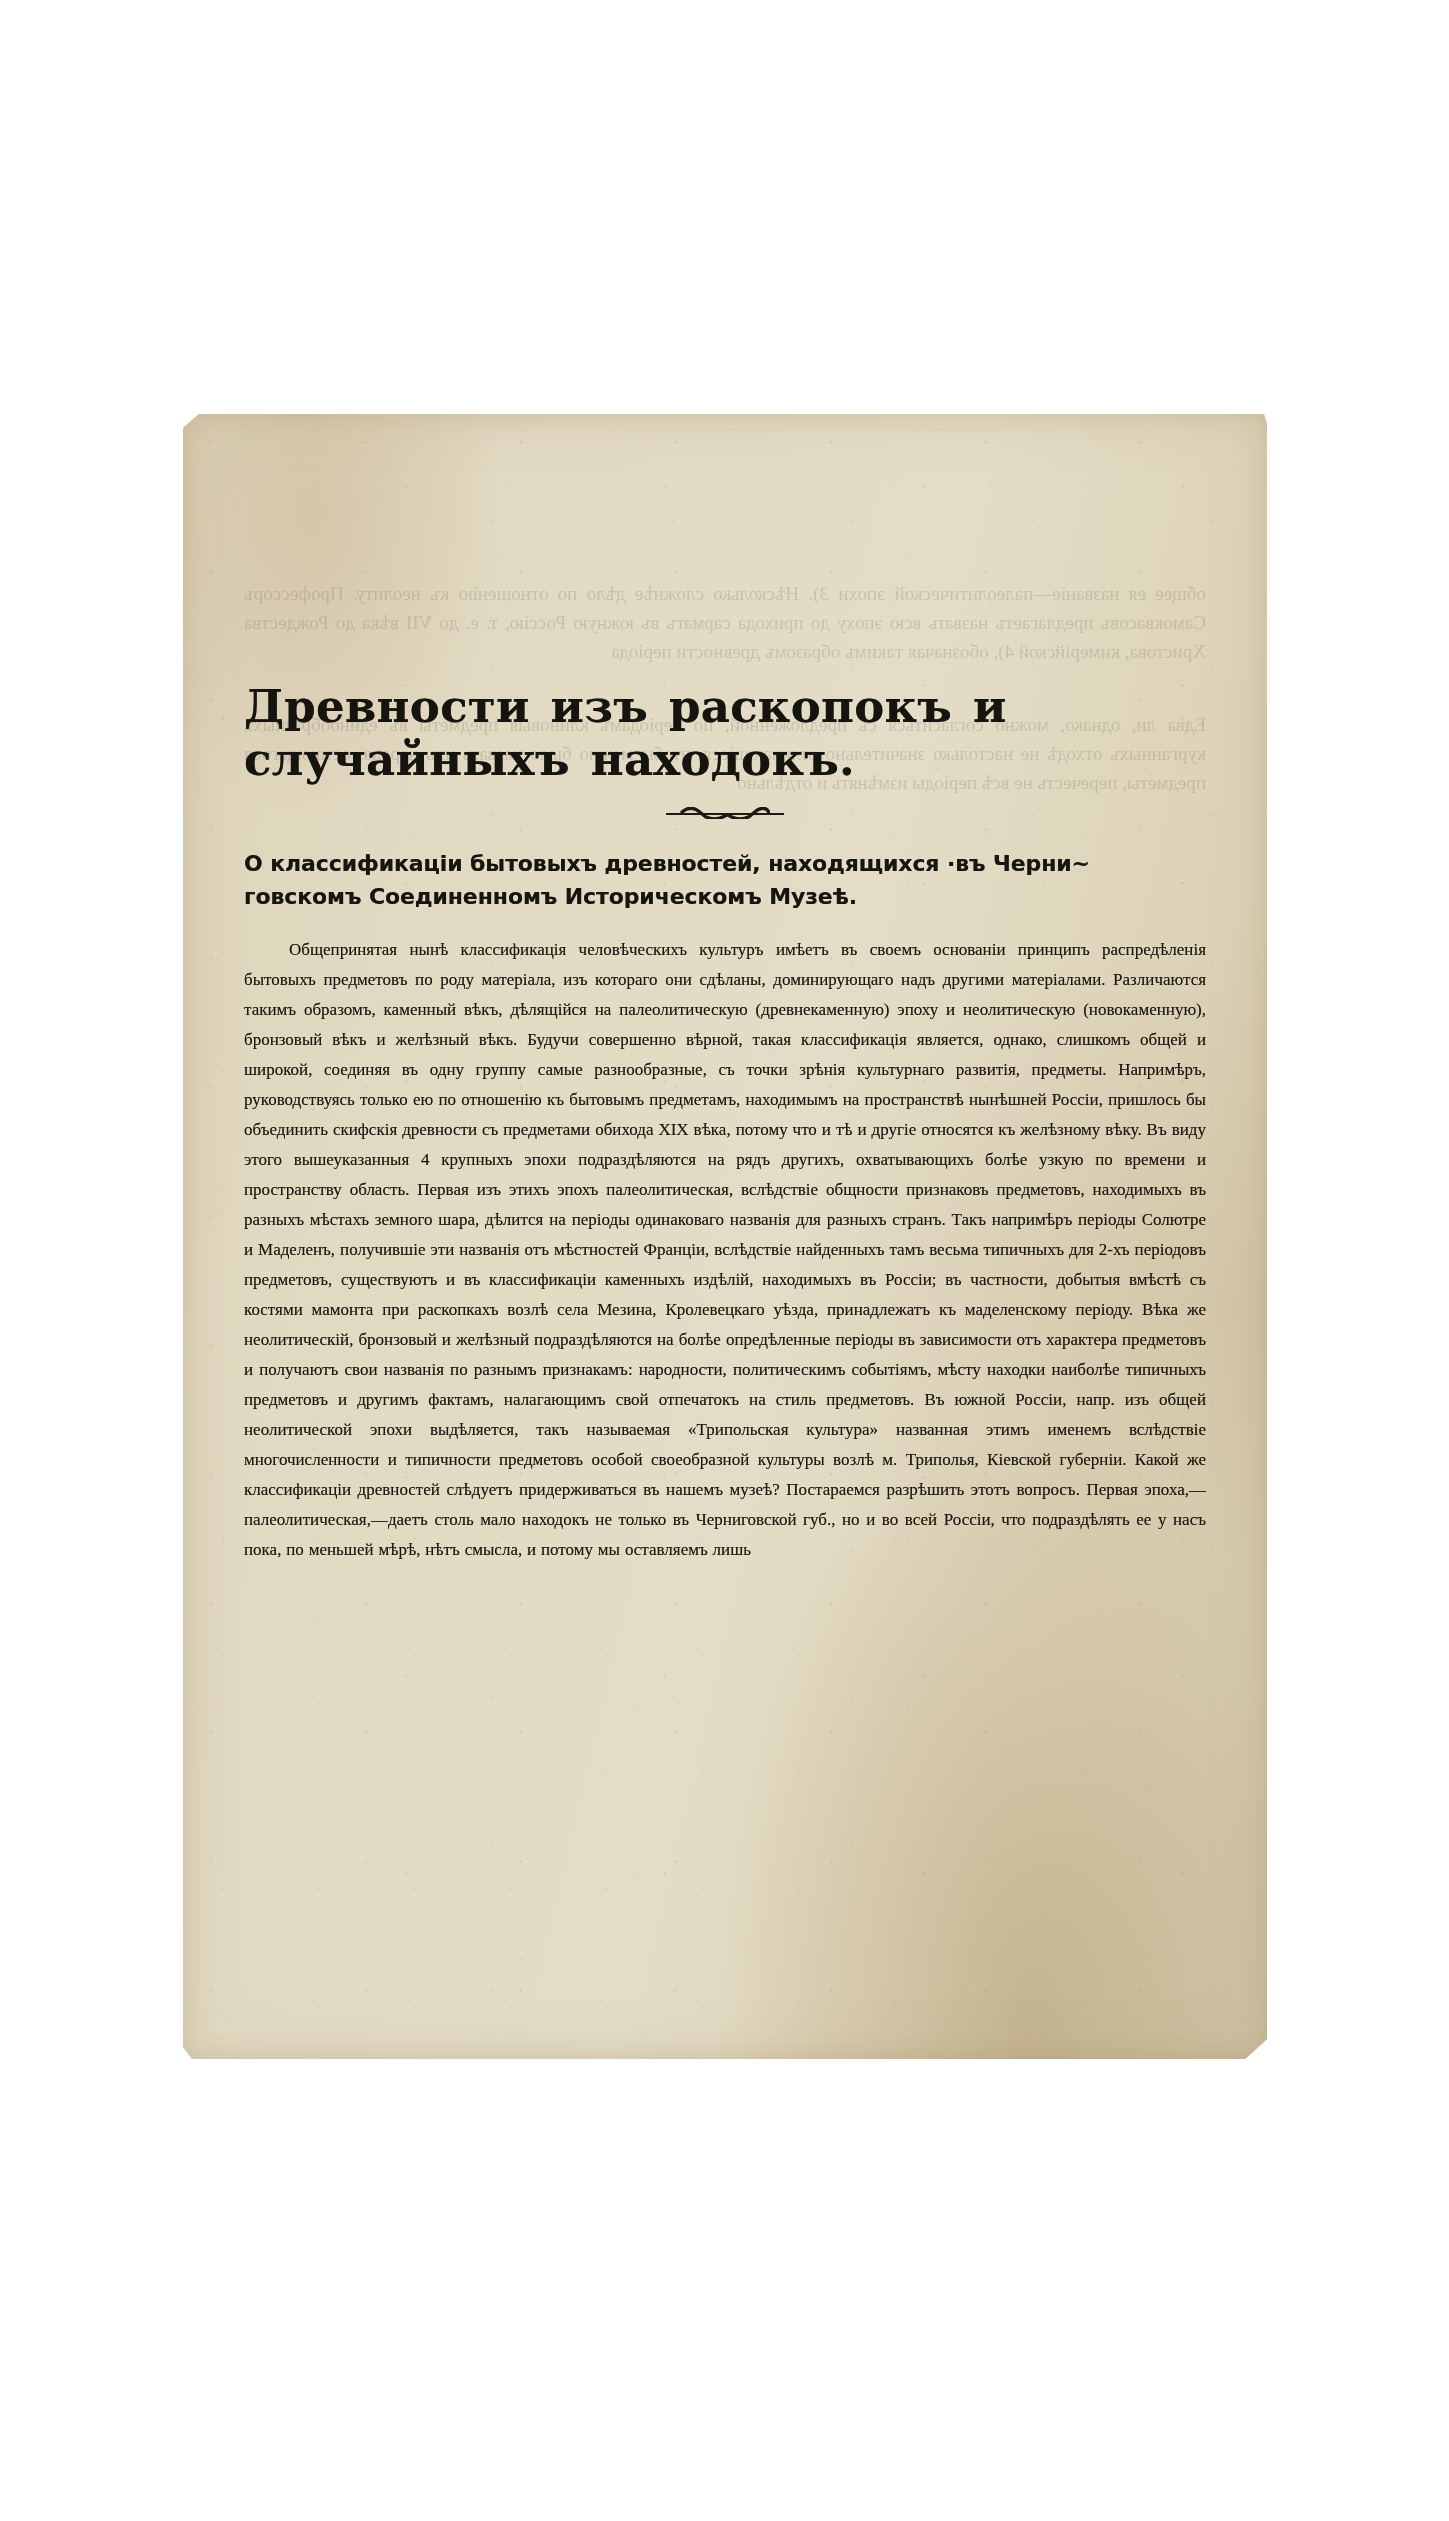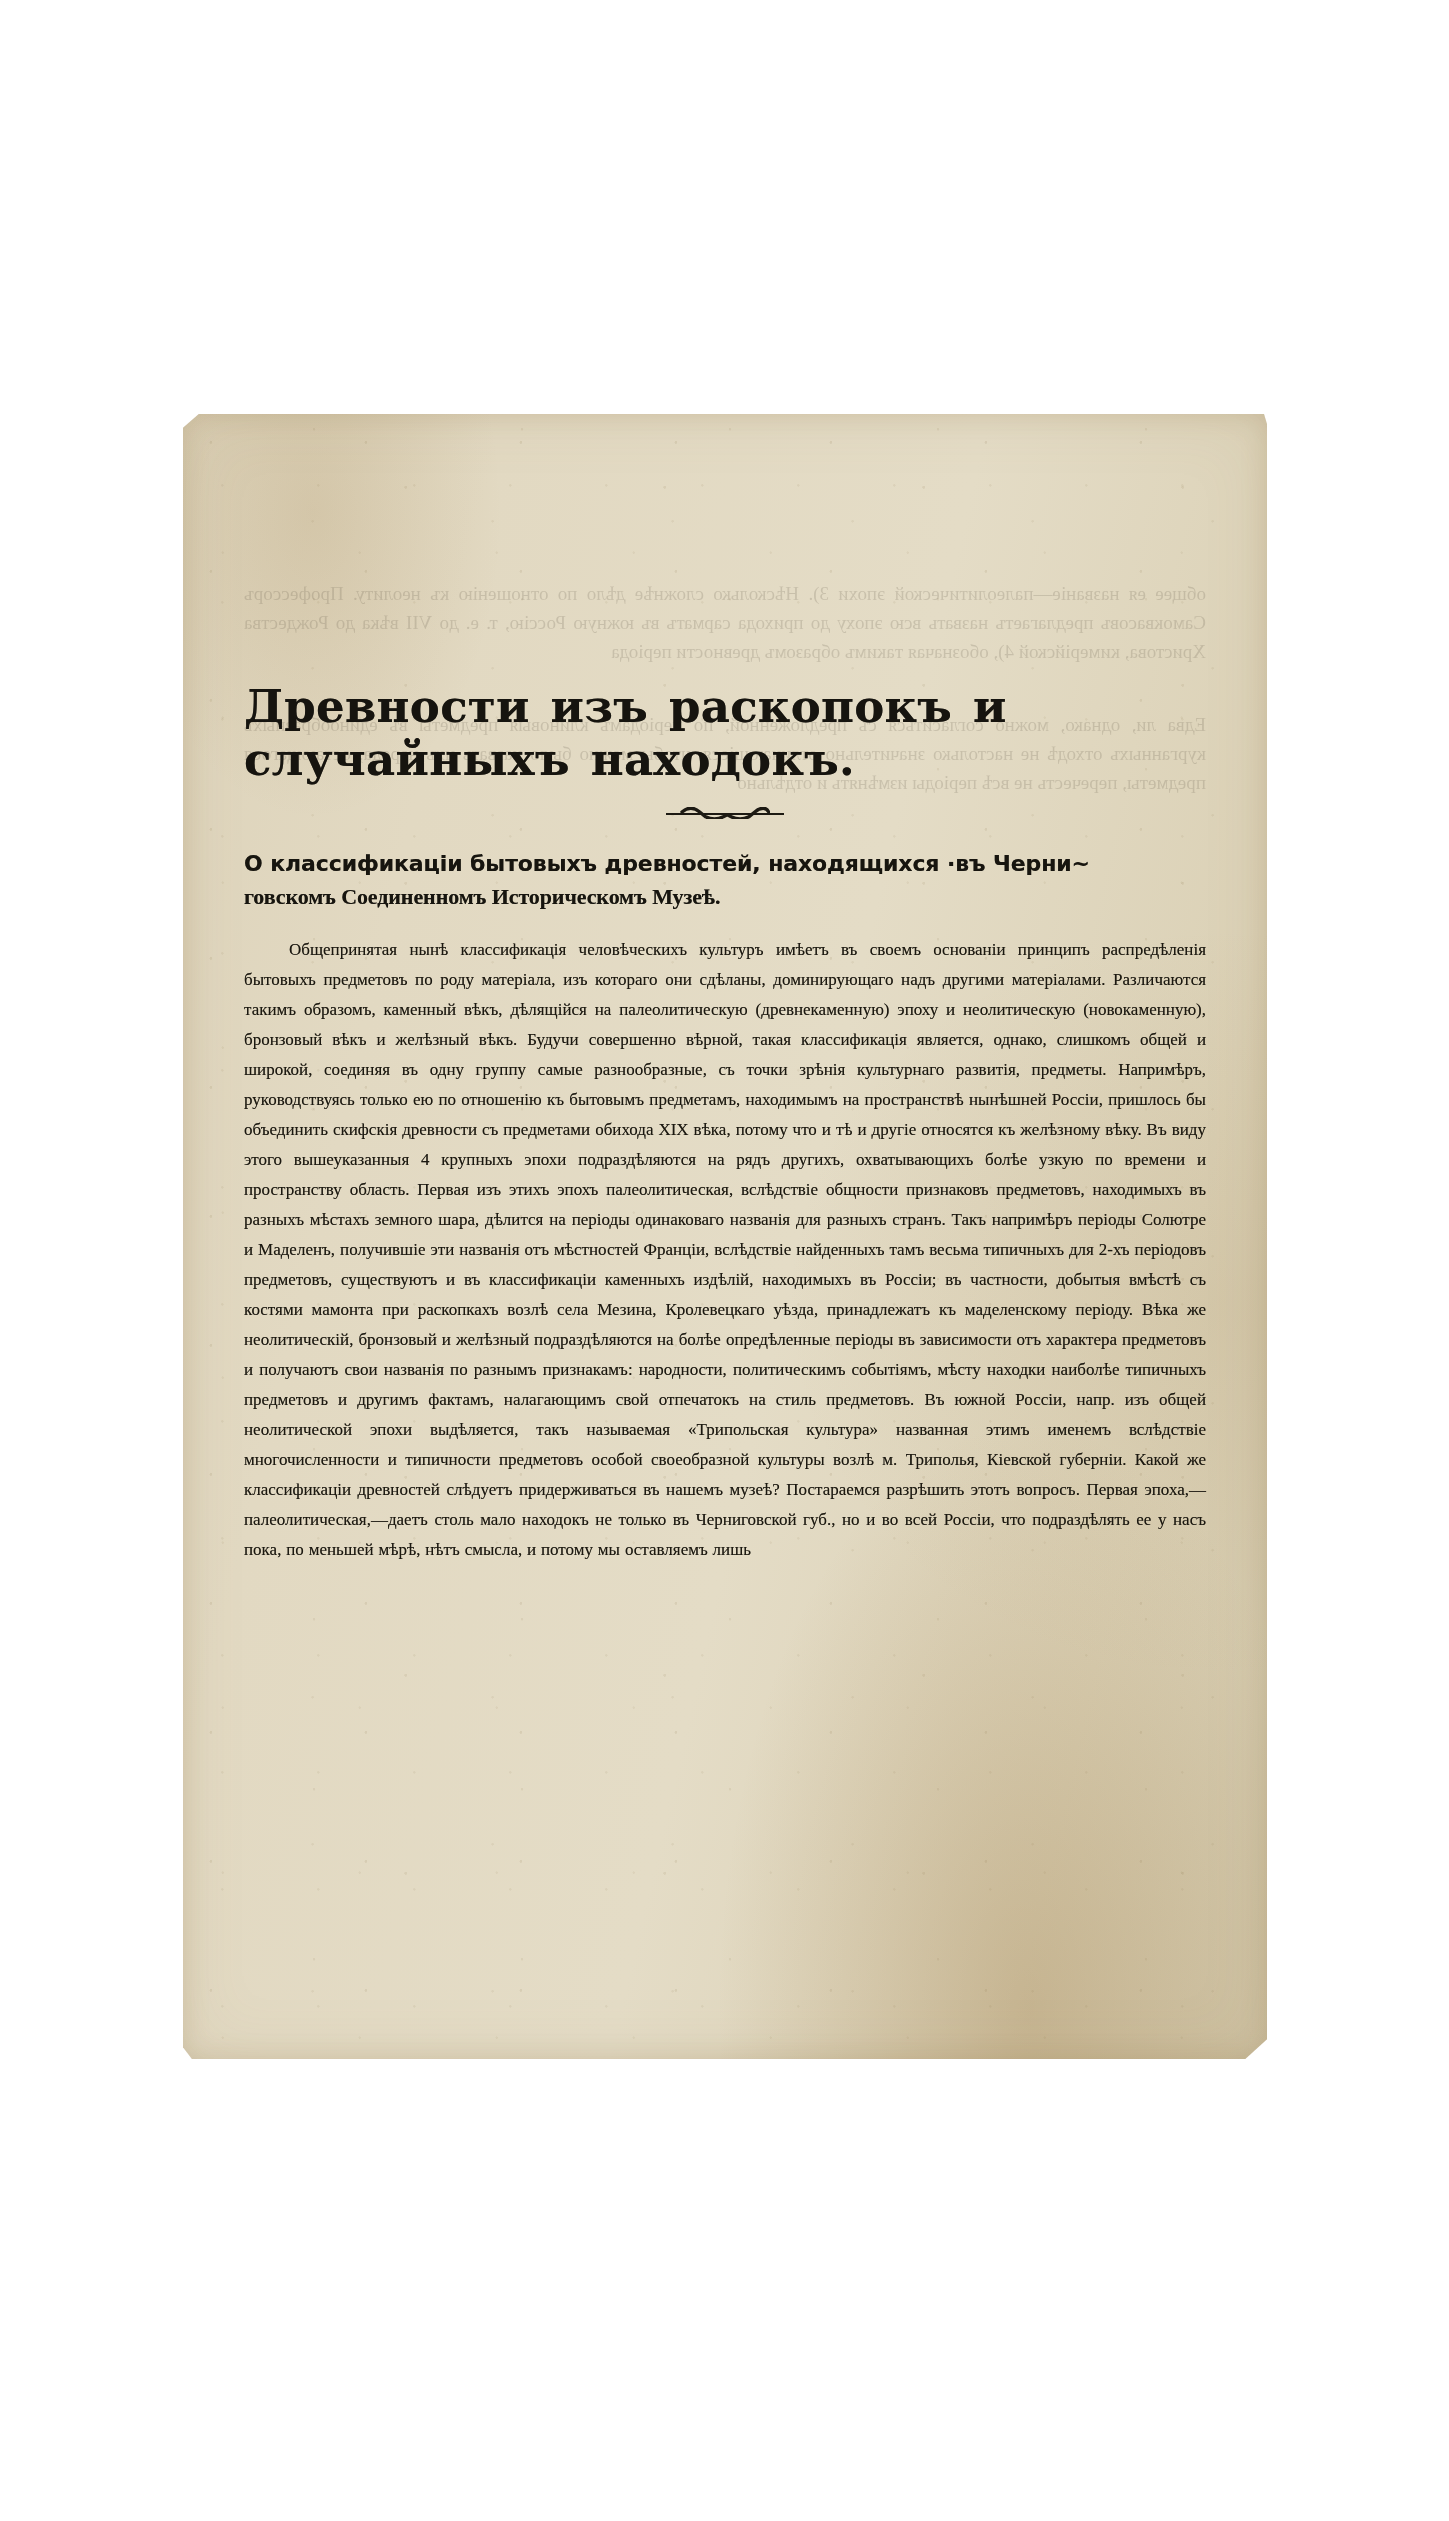--- a/index.html
+++ b/index.html
@@ -48,21 +48,21 @@
     text-shadow:0 0 0.6px rgba(20,18,12,.62);}
 
   #ornament{margin:19.7px auto 0;width:118px;height:15.8px;position:relative;}
   #ornament .bar{position:absolute;left:0;right:0;top:6.9px;height:2.2px;background:#1d1a13;}
   #ornament .zig{position:absolute;left:13.8px;right:13.8px;top:1px;height:12.8px;}
 
   #subtitle{margin:25.6px 0 0;text-align:left;color:#17150f;
     font-family:"DejaVu Sans","Liberation Sans",sans-serif;
     font-weight:700;font-size:22px;line-height:33px;letter-spacing:-0.1px;
     text-shadow:0 0 0.5px rgba(20,18,12,.55);}
-  #subtitle .l2{display:block;font-family:Liberation Serif, serif;}
+  #subtitle .l2{display:block;}
 
   #body{margin:21.7px 0 0;text-align:justify;text-align-last:left;
     color:#1b1810;font-size:17px;line-height:30px;
     word-spacing:0.6px;hyphens:none;
     text-shadow:0 0 0.4px rgba(25,22,14,.5);}
   #body .lead{display:inline-block;width:45px;}
 </style>
 </head>
 <body>
 

